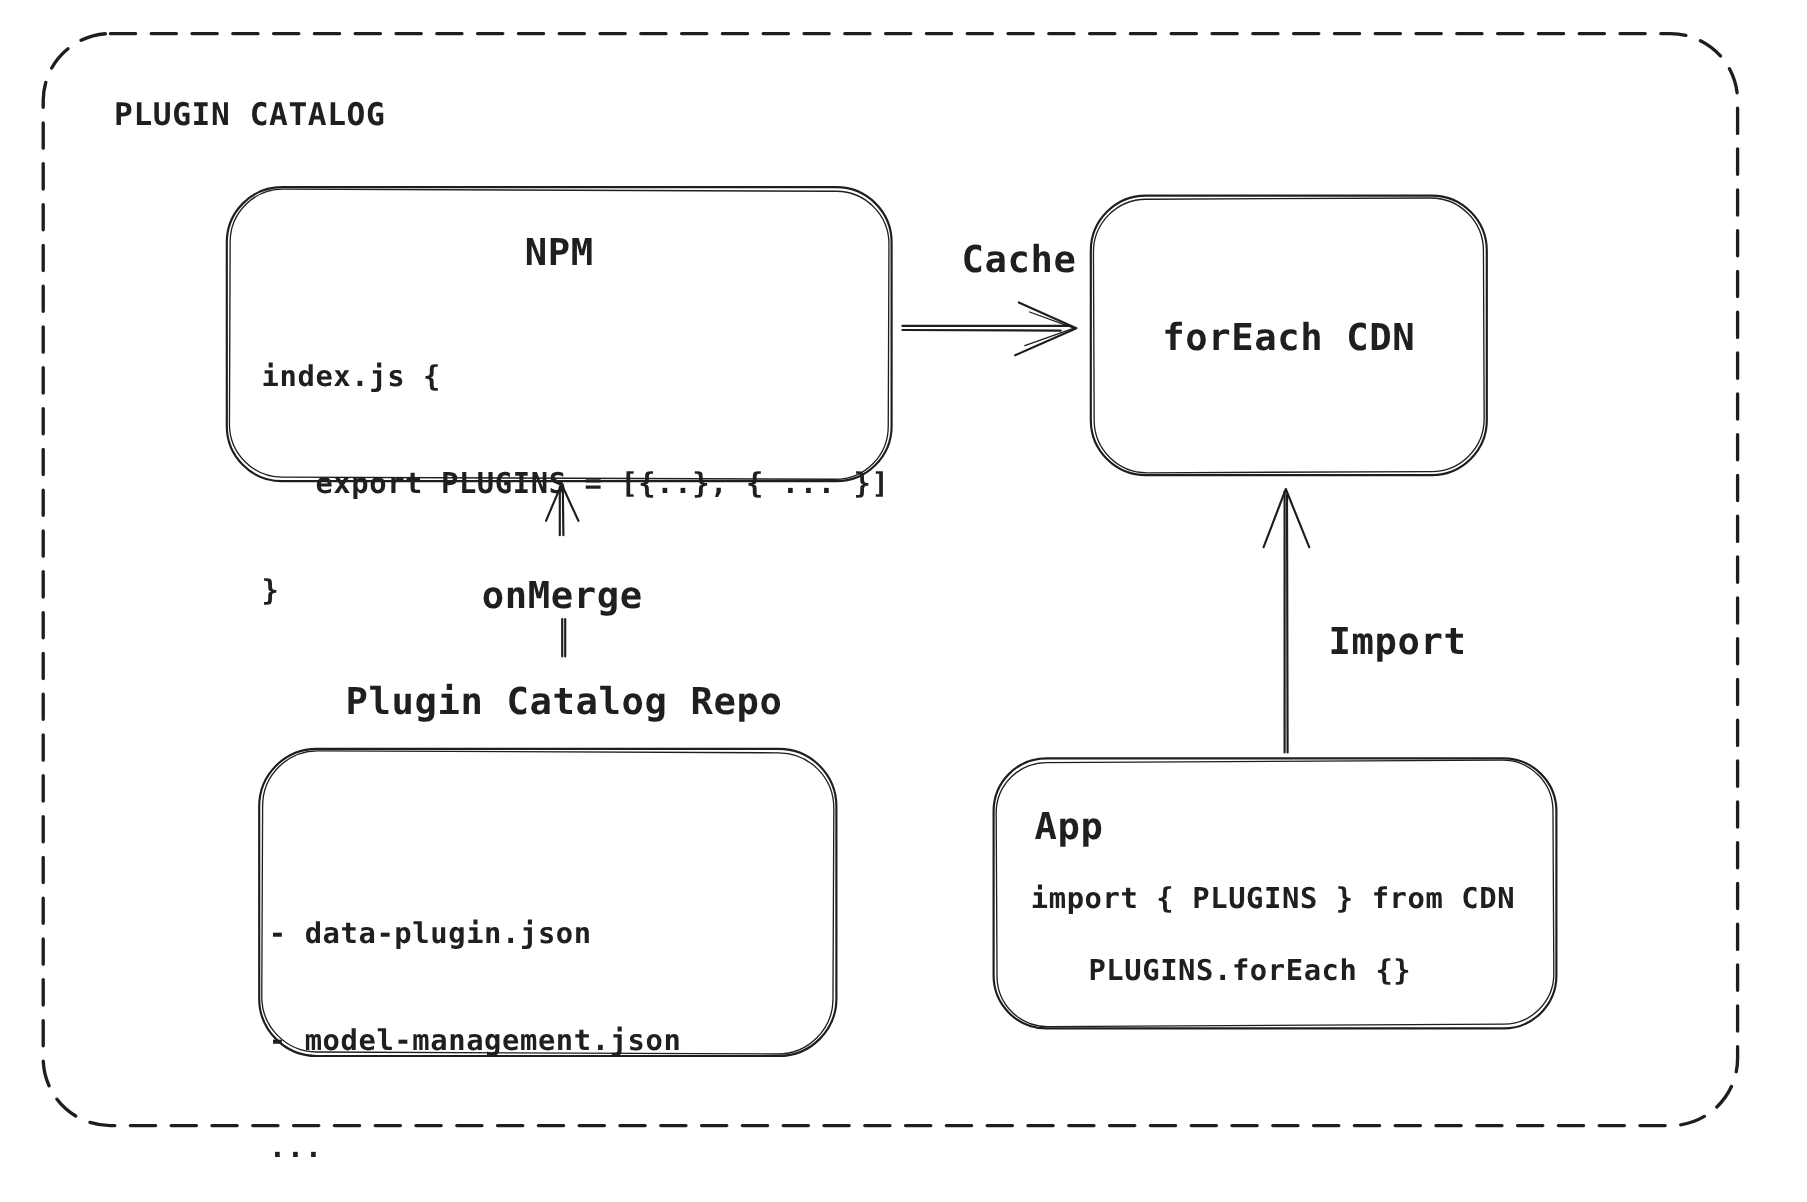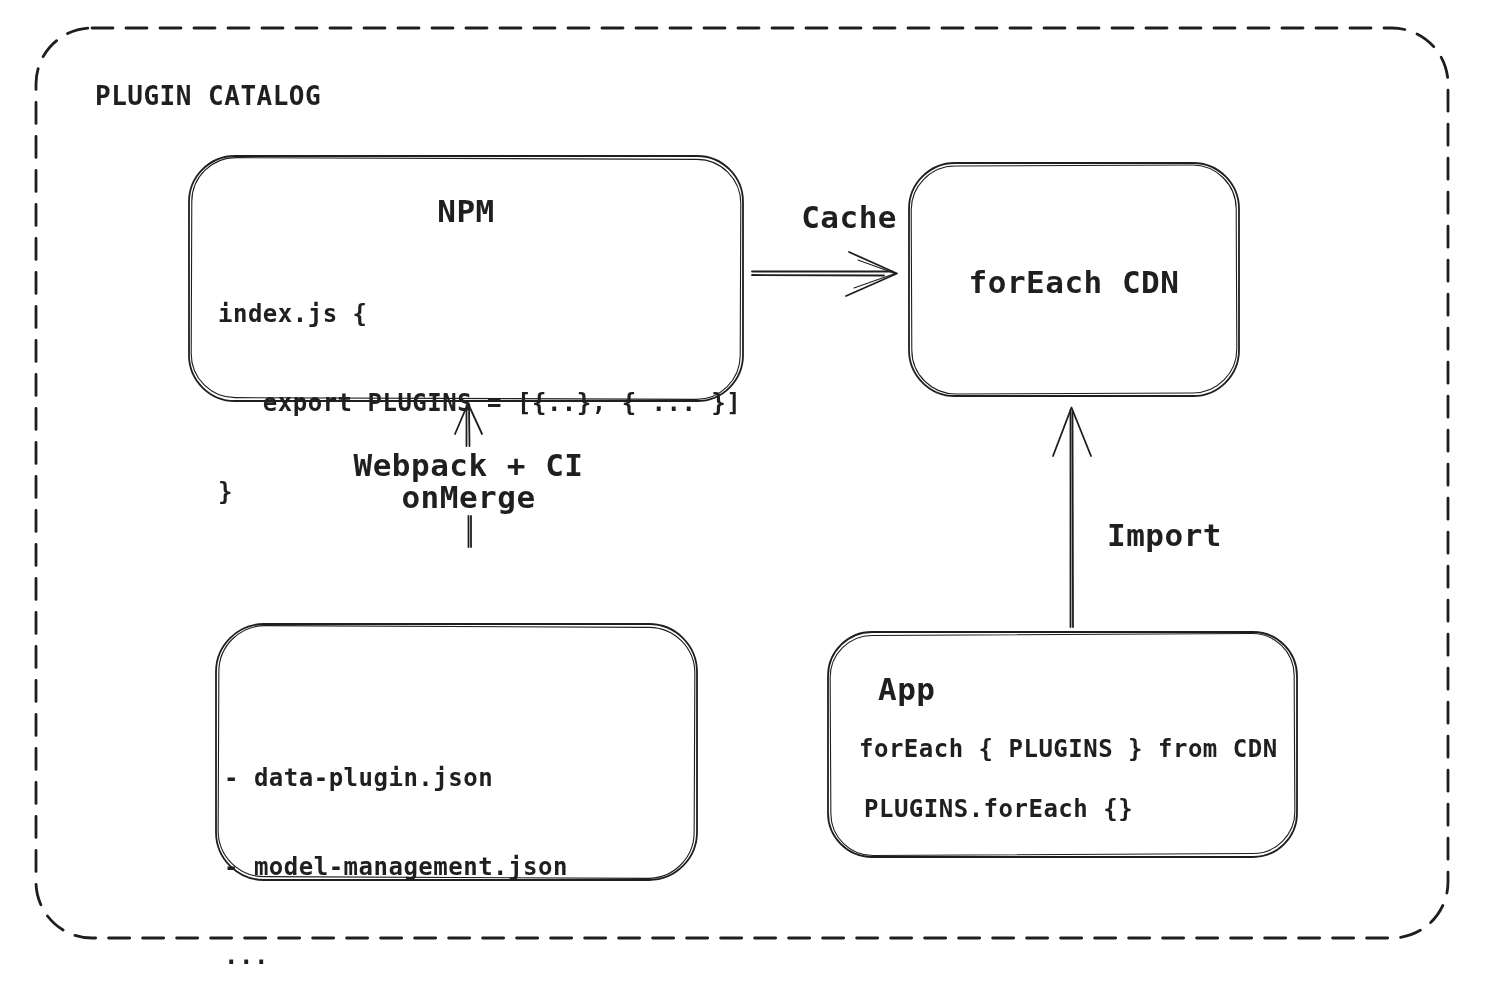--- a/index.html
+++ b/index.html
@@ -87,28 +87,28 @@
   <div class="txt fs24" style="left:218px; top:242px;">
     <div class="code-line">index.js {</div>
     <div class="code-line">   export PLUGINS = [{..}, { ... }]</div>
     <div class="code-line">}</div>
   </div>
 
   <div class="txt fs25 centered" style="left:752px; top:199px; width:145px;text-align:right;">Cache</div>
 
   <div class="txt fs25 centered" style="left:909px; top:264px; width:330px;">forEach CDN</div>
 
-  <div class="txt fs25 centered" style="left:350px; top:447px; width:237px;">Webpack + CI</div>
   <div class="txt fs25 centered" style="left:350px; top:479px; width:237px;">onMerge</div>
 
+  <div class="txt fs25" style="left:288px; top:567px;">Plugin Catalog Repo</div>
   <div class="txt fs24" style="left:224px; top:706px;">
     <div class="repo-line">- data-plugin.json</div>
     <div class="repo-line">- model-management.json</div>
     <div class="repo-line">...</div>
   </div>
 
-  <div class="txt fs25" style="left:862px; top:671px;margin-left:16px;">App</div>
-  <div class="txt fs24" style="left:859px; top:735px;">forEach { PLUGINS } from CDN</div>
-  <div class="txt fs24" style="left:864px; top:795px;">PLUGINS.forEach {}</div>
+  <div class="txt fs25" style="left:862px; top:671px;">App</div>
+  <div class="txt fs24" style="left:859px; top:735px;">import { PLUGINS } from CDN</div>
+  <div class="txt fs24" style="left:907px; top:795px;">PLUGINS.forEach {}</div>
 
   <div class="txt fs25" style="left:1107px; top:517px;">Import</div>
 
 </div>
 
 </body></html>

